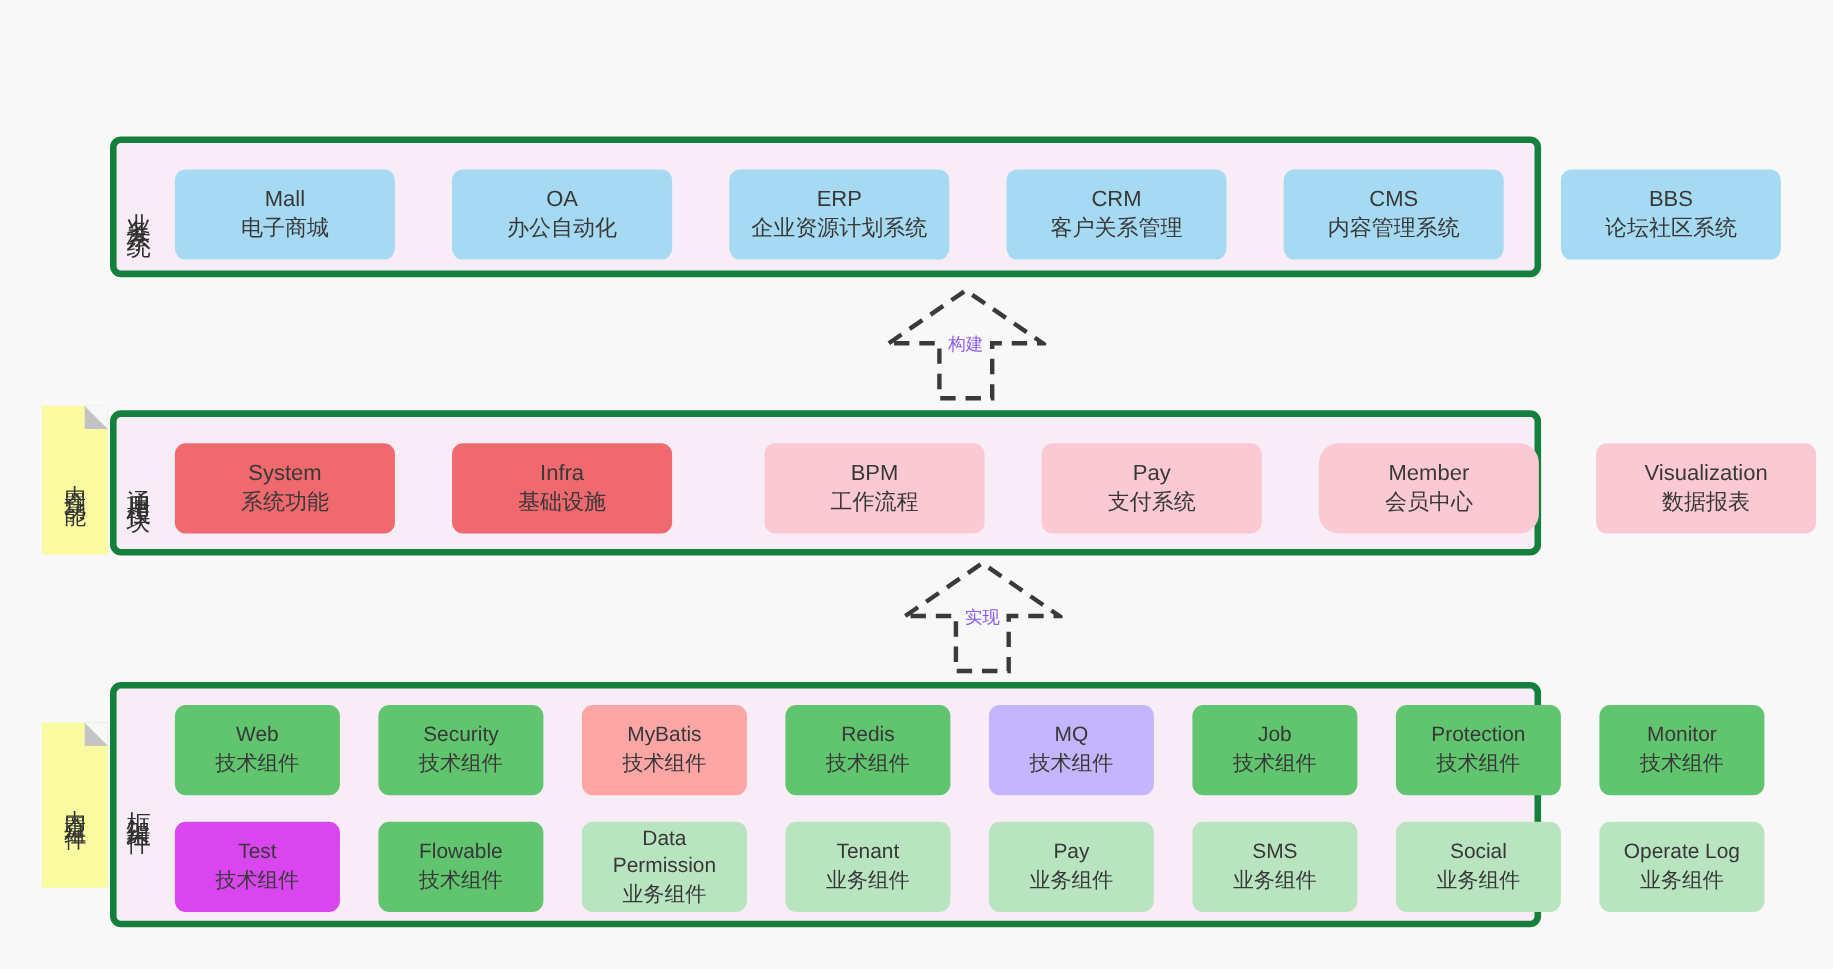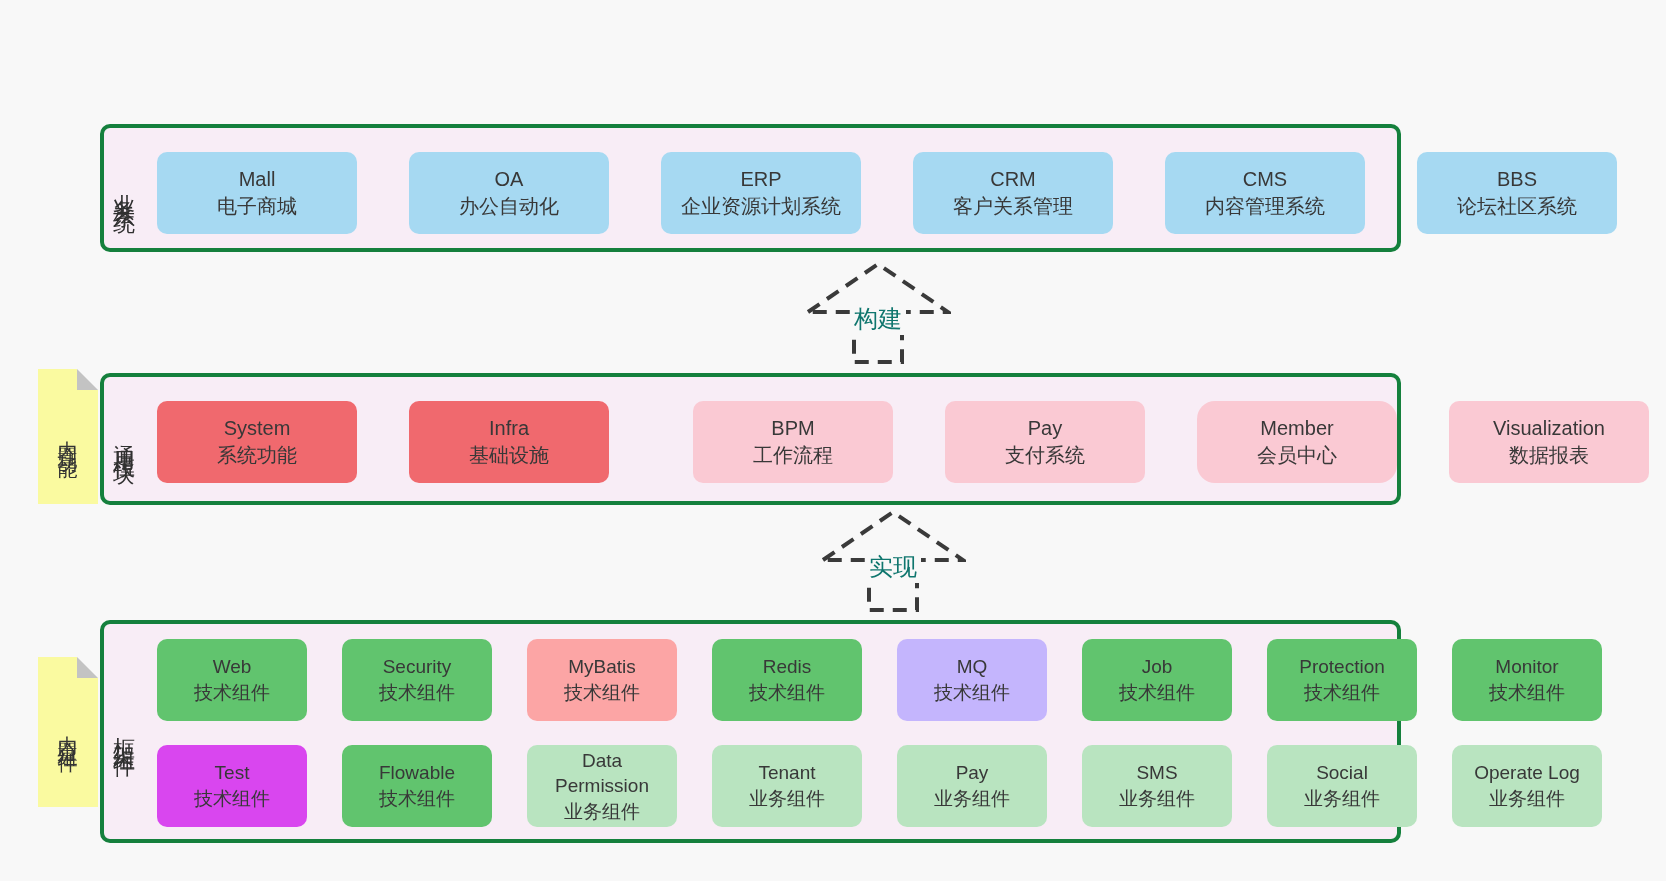--- a/index.html
+++ b/index.html
@@ -5,21 +5,21 @@
   html,body{margin:0;padding:0;}
   body{
     width:1666px;height:881px;position:relative;overflow:hidden;
     background:#f8f8f8;
     font-family:"Liberation Sans","DejaVu Sans",sans-serif;
     color:#383838;
   }
   .layer{
     position:absolute;left:100px;width:1301px;
     background:#f8edf6;
-    border:4px solid #15803d;
+    border:6px solid #15803d;
     border-radius:10px;
     box-sizing:border-box;
     padding-left:16px;
   }
   .layer-label{
     position:absolute;left:9px;top:50%;transform:translateY(-50%);
     writing-mode:vertical-rl;text-orientation:upright;
     font-size:22px;letter-spacing:6px;color:#303030;line-height:1;
     white-space:nowrap;
   }
@@ -48,21 +48,21 @@
   .note-text{
     position:absolute;left:50%;top:50%;transform:translate(-50%,-50%);
     writing-mode:vertical-rl;text-orientation:upright;
     font-size:20px;letter-spacing:6px;color:#333;line-height:1;white-space:nowrap;
   }
   .arrow{position:absolute;width:146px;height:104px;}
   .arrow svg{display:block;}
   .arrow-label{
     position:absolute;top:42px;left:50%;transform:translateX(-50%);
     background:#f8f8f8;padding:0 4px;
-    font-size:24px;color:#0f766e;white-space:nowrap;
+    font-size:16px;color:#8b5cf6;white-space:nowrap;
   }
 </style>
 </head>
 <body style="background: rgb(248, 248, 248);">
 
 <div class="note" style="top:369px;height:135px;">
   <div class="fold"></div>
   <div class="note-text">内置功能</div>
 </div>
 

